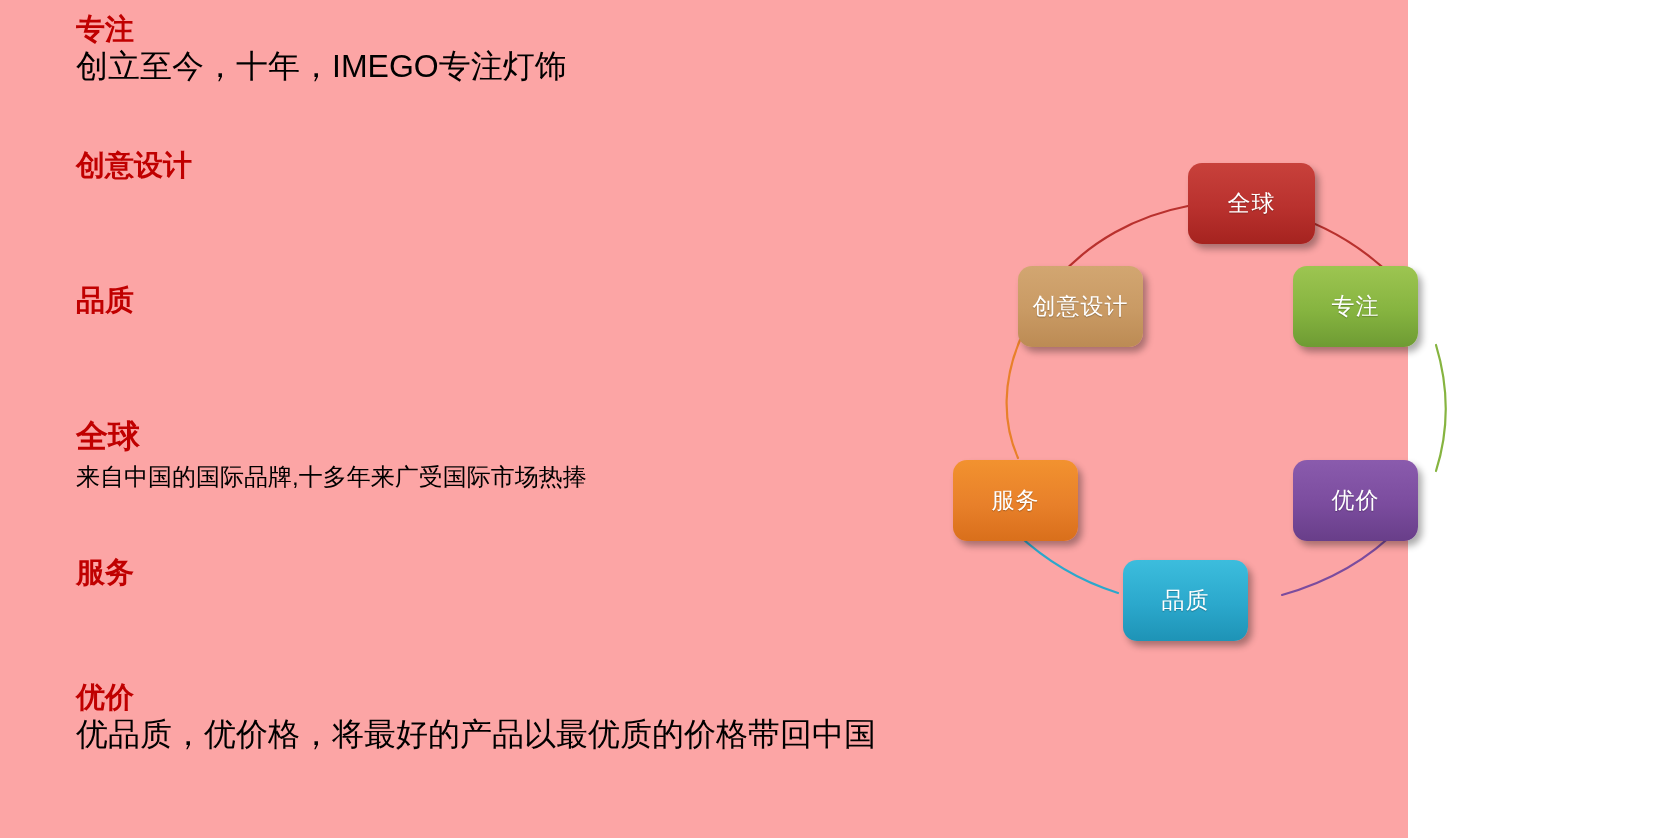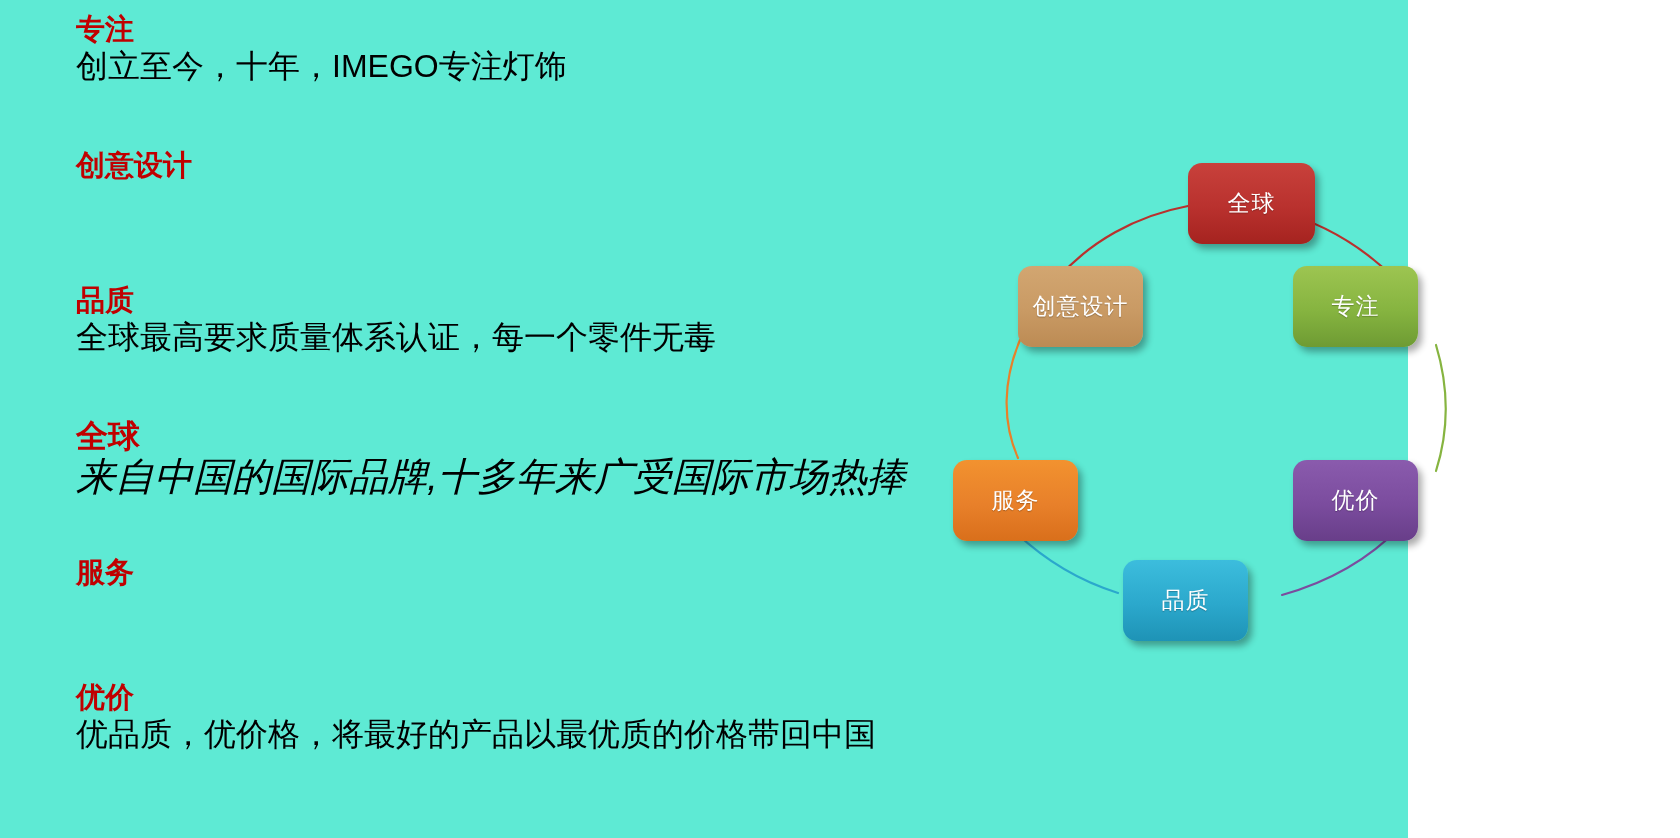--- a/index.html
+++ b/index.html
@@ -12,21 +12,21 @@
     height: 838px;
     overflow: hidden;
     font-family: "Liberation Sans", "DejaVu Sans", sans-serif;
     position: relative;
   }
 
   #page {
     position: relative;
     width: 1408px;
     height: 838px;
-    background: #5eead4;
+    background: #fca5a5;
   }
 
   
   .text-column {
     position: absolute;
     left: 76px;
     top: 0px;
     width: 880px;
     height: 838px;
   }
@@ -49,21 +49,21 @@
   .feature-body {
     color: #000000;
     font-weight: normal;
     font-size: 32px;
     line-height: 40px;
     white-space: nowrap;
   }
 
   
   .feature-block.size-lg .feature-heading { font-size: 32px; line-height: 37px; }
-  .feature-block.size-lg .feature-body    { font-size: 39px; line-height: 44px; font-style: italic; }
+  .feature-block.size-lg .feature-body    { font-size: 24px; line-height: 44px; }
 
   
   .cycle-diagram {
     position: absolute;
     left: 930px;
     top: 130px;
     width: 540px;
     height: 540px;
   }
 
@@ -107,21 +107,20 @@
       <div class="feature-heading">专注</div>
       <div class="feature-body">创立至今，十年，IMEGO专注灯饰</div>
     </div>
 
     <div class="feature-block" style="top:148px;">
       <div class="feature-heading">创意设计</div>
     </div>
 
     <div class="feature-block" style="top:283px;">
       <div class="feature-heading">品质</div>
-      <div class="feature-body">全球最高要求质量体系认证，每一个零件无毒</div>
     </div>
 
     <div class="feature-block size-lg" style="top:418px;">
       <div class="feature-heading">全球</div>
       <div class="feature-body">来自中国的国际品牌,十多年来广受国际市场热捧</div>
     </div>
 
     <div class="feature-block" style="top:555px;">
       <div class="feature-heading">服务</div>
     </div>

